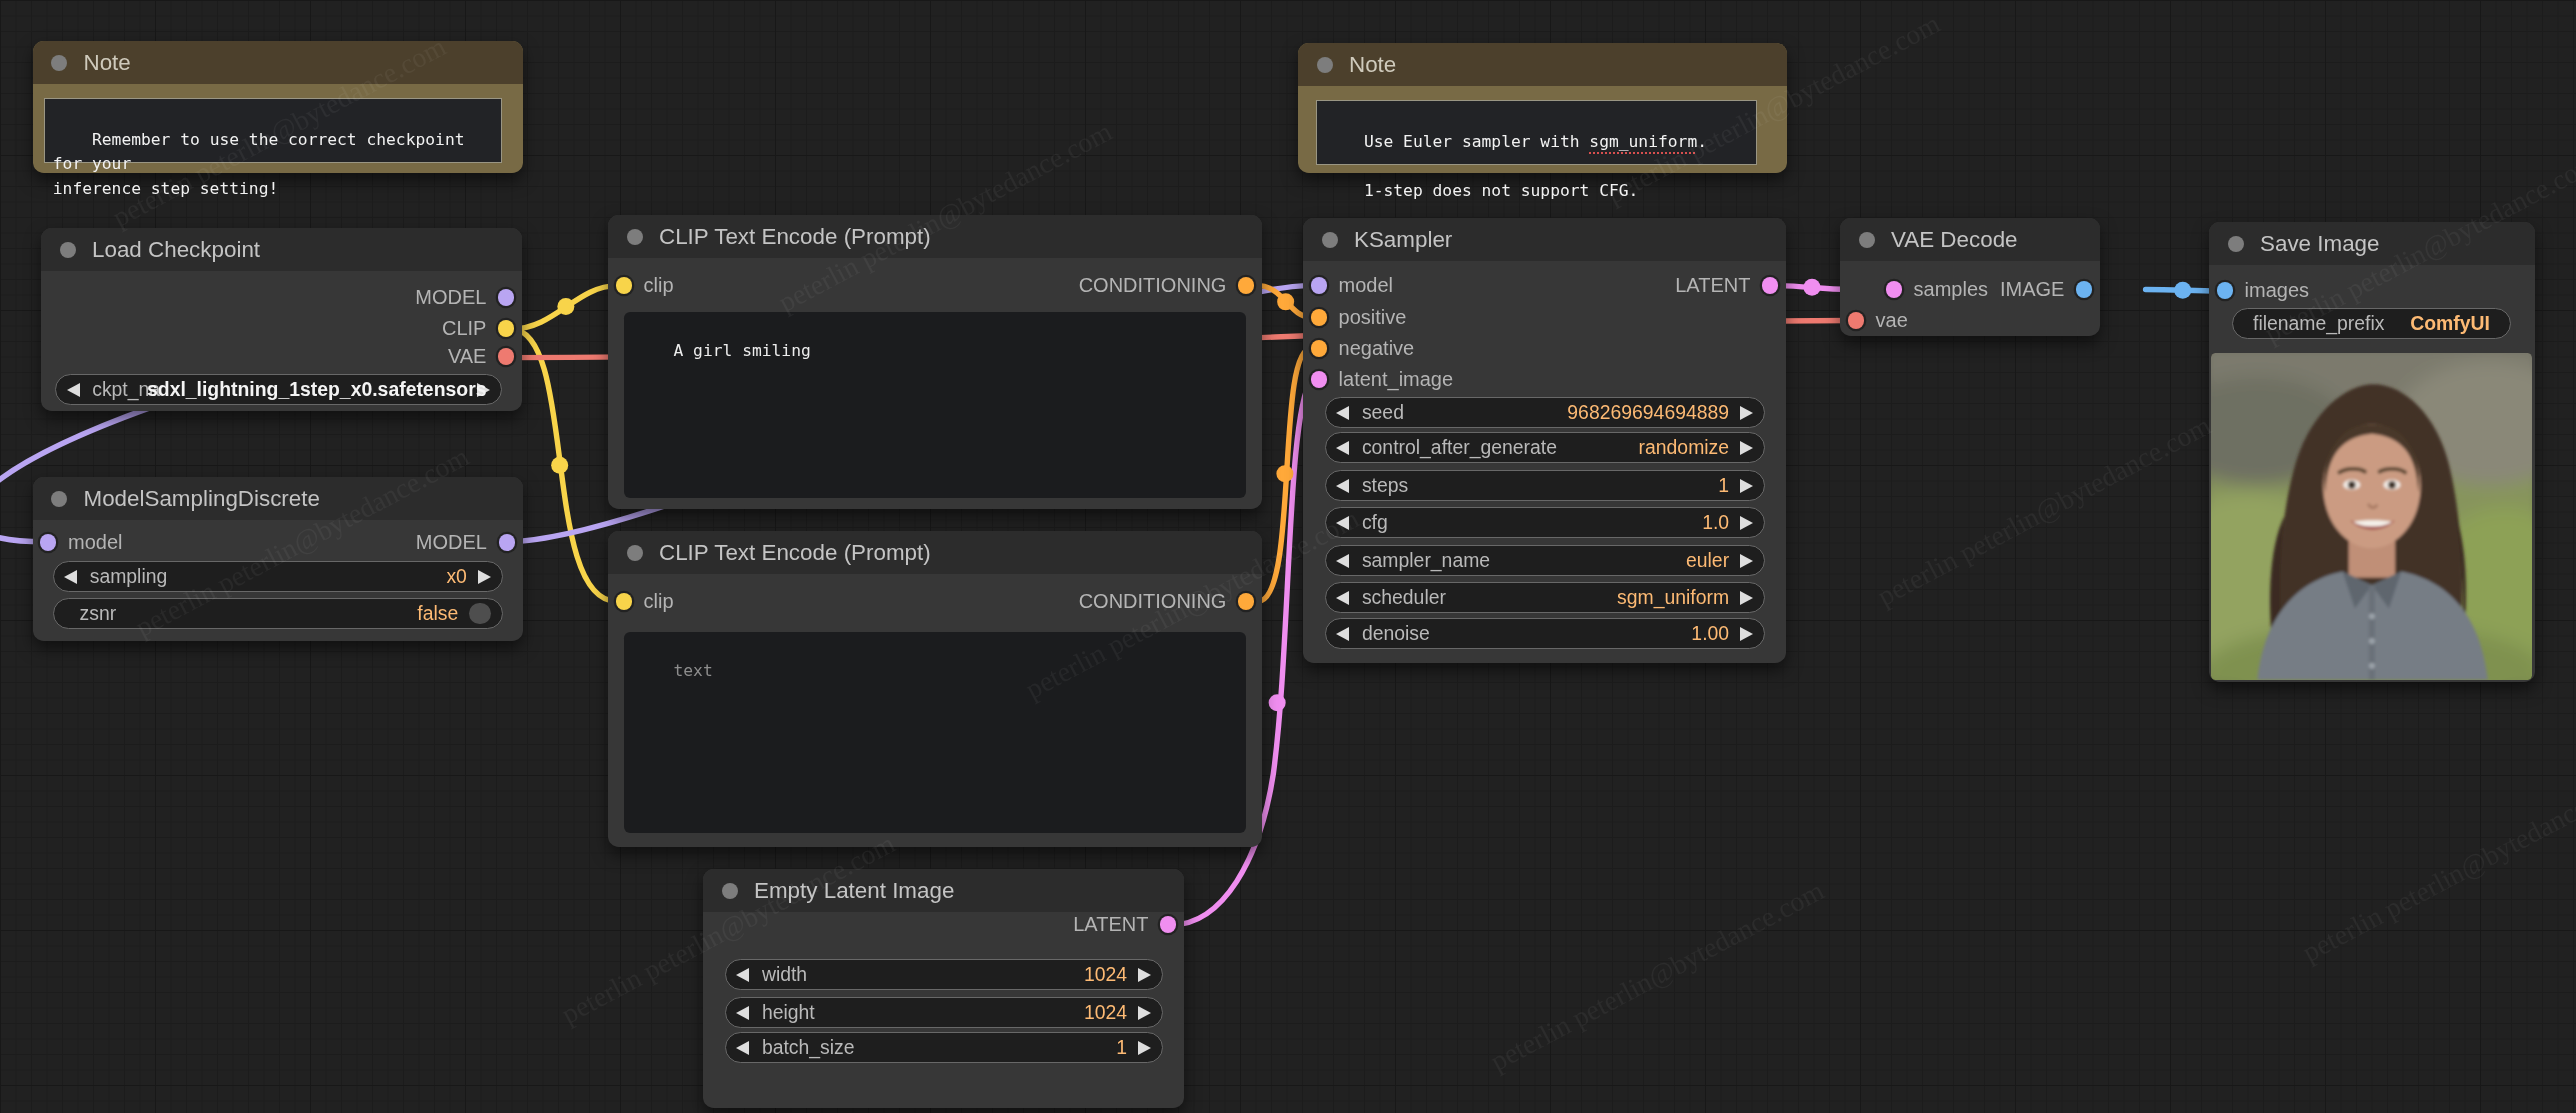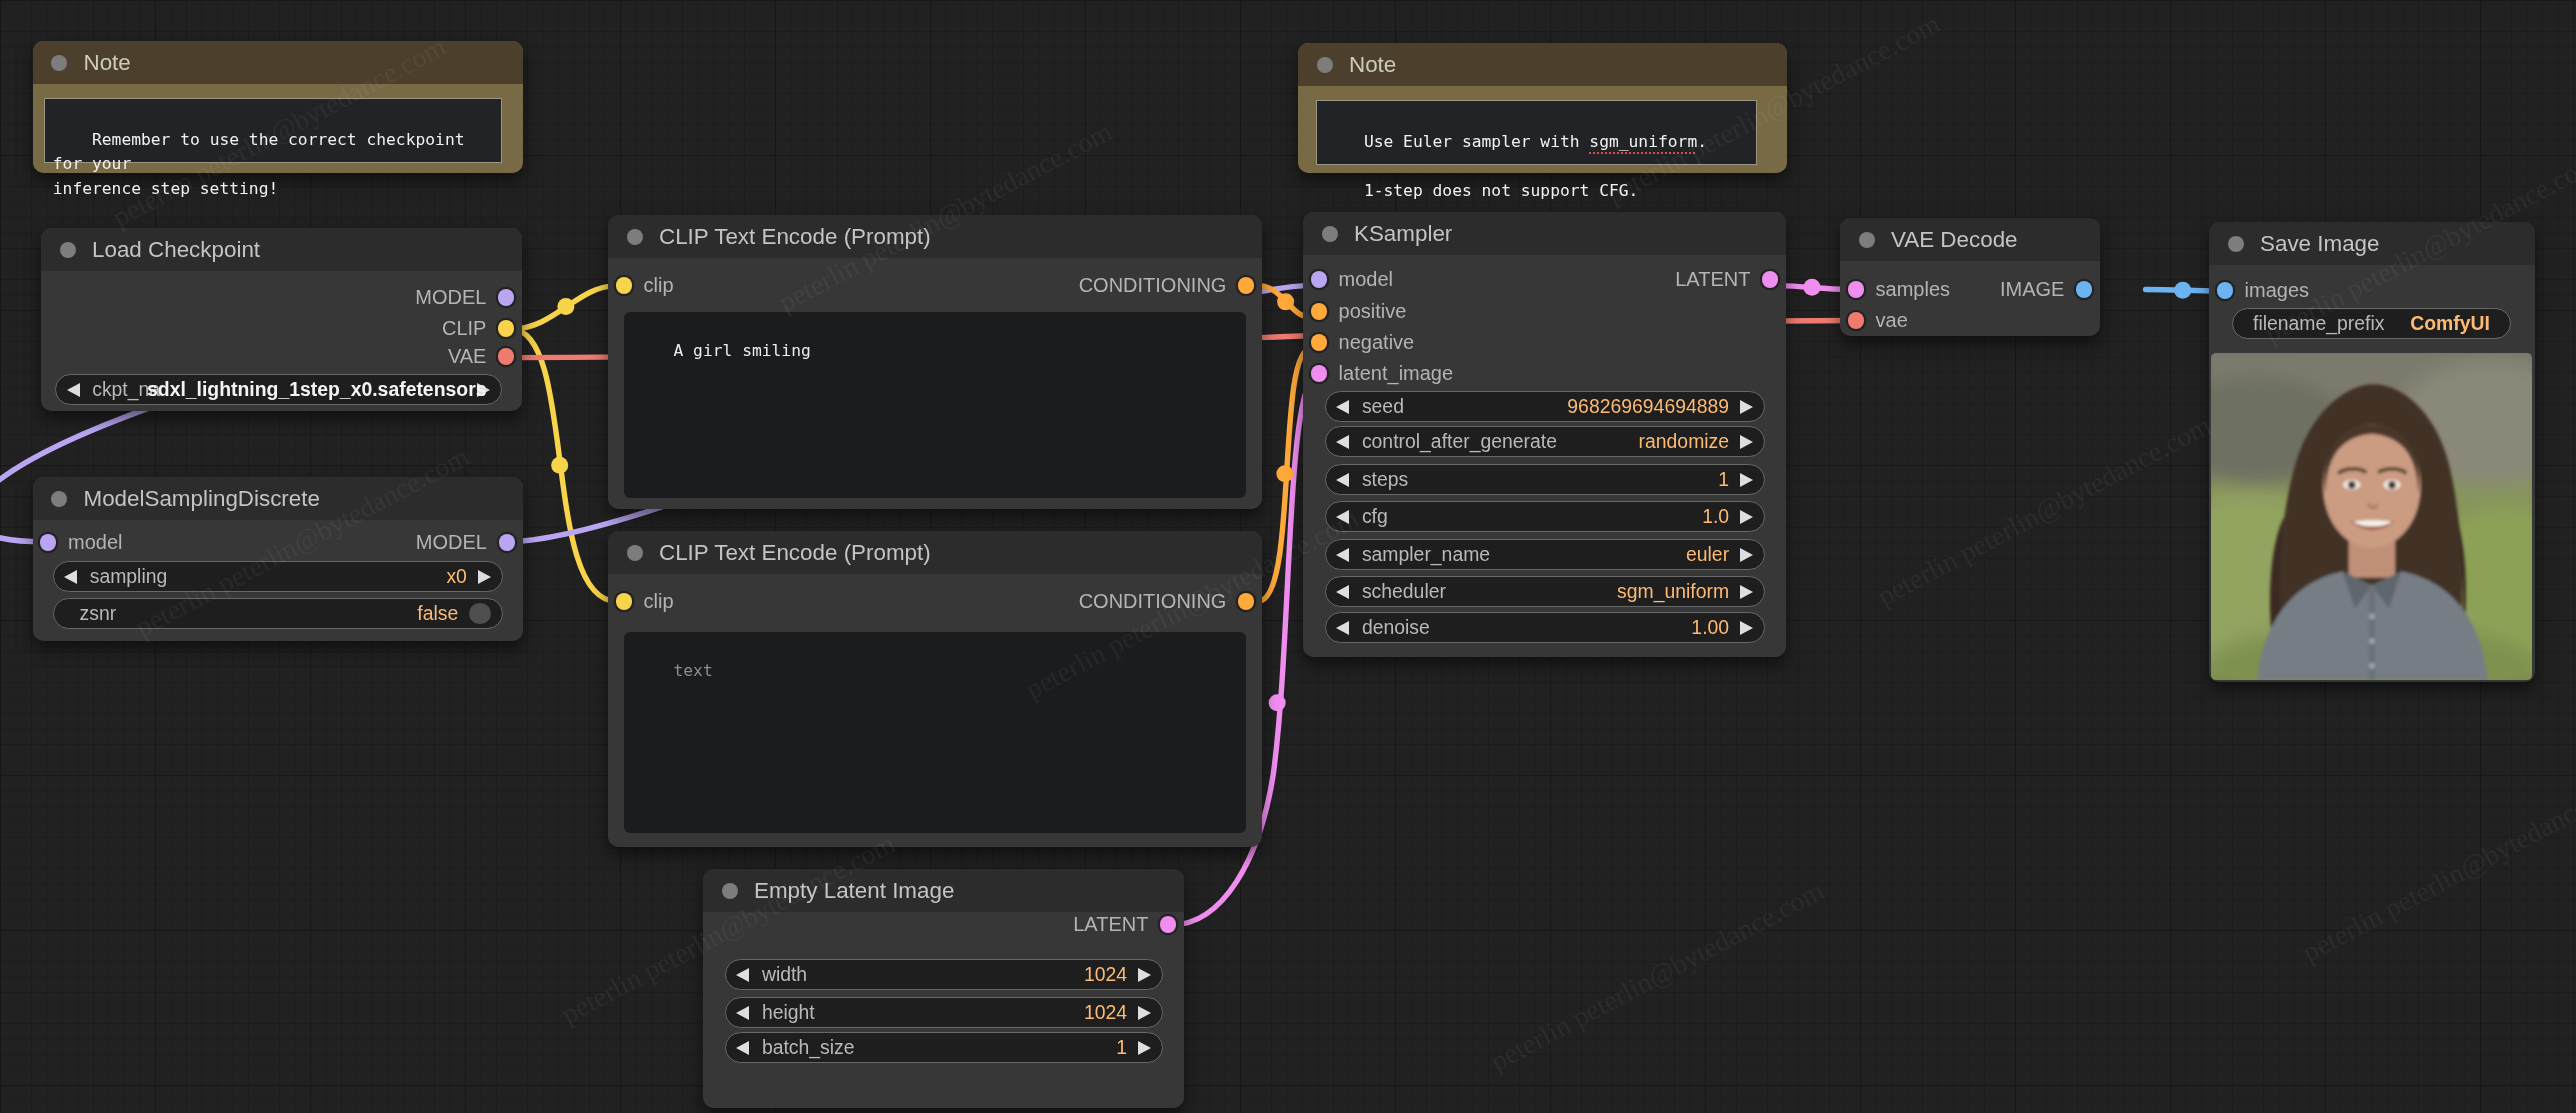--- a/index.html
+++ b/index.html
@@ -223,21 +223,21 @@
   <div class="title">
     <span class="cdot"></span>
     <span>Note</span>
   </div>
   <div class="note-text" style="left:18px;top:57px;width:441px;height:65px;">
     <span>Use Euler sampler with </span><span class="sperr">sgm_uniform</span><span>.</span><br>
     <span>1-step does not support CFG.</span>
   </div>
 </div>
 
-<div class="node" style="left:1303px;top:212px;width:483px;height:445px;">
+<div class="node" style="left:1303px;top:218px;width:483px;height:445px;">
   <div class="title">
     <span class="cdot"></span>
     <span>KSampler</span>
   </div>
   <div class="slot in" style="top:52px;">
     <span class="dot" style="background:#b9a5f2;"></span>
     <span>model</span>
   </div>
   <div class="slot in" style="top:84px;">
     <span class="dot" style="background:#ffa93a;"></span>
@@ -298,21 +298,21 @@
     <span class="w-value">1.00</span>
     <span class="arr r"></span>
   </div>
 </div>
 
 <div class="node" style="left:1840px;top:218px;width:260px;height:118px;">
   <div class="title">
     <span class="cdot"></span>
     <span>VAE Decode</span>
   </div>
-  <div class="slot in" style="top:56px;">
+  <div class="slot in" style="top:56px;margin-left:38px;">
     <span class="dot" style="background:#f08ef0;"></span>
     <span>samples</span>
   </div>
   <div class="slot in" style="top:87px;">
     <span class="dot" style="background:#ee7a70;"></span>
     <span>vae</span>
   </div>
   <div class="slot out" style="top:56px;">
     <span>IMAGE</span>
     <span class="dot" style="background:#6cb3f1;"></span>

